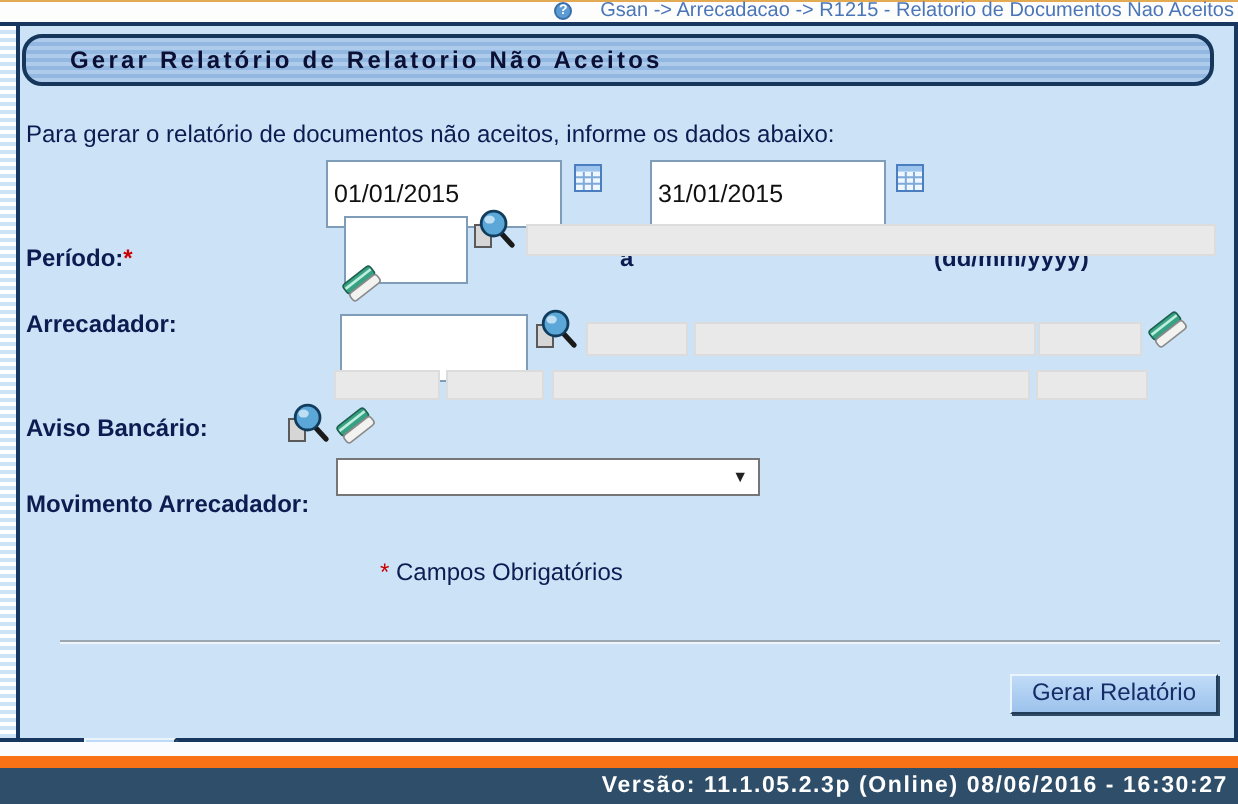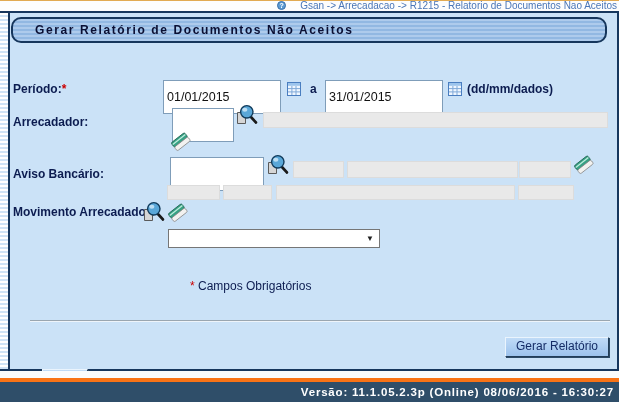--- a/index.html
+++ b/index.html
@@ -22,21 +22,21 @@
                background:repeating-linear-gradient(180deg,#ffffff 0 2px,#cfe3f6 2px 4px);
                border-right:2px solid #17375e; }
 
   .titlebox { position:absolute; left:11px; top:4px; width:596px; height:26px;
               border:2px solid #16365c; border-radius:10px;
               background:repeating-linear-gradient(180deg,#aecbec 0 2px,#92b8e2 2px 4px);
               color:#0a0f33; font-size:12px; font-weight:bold; letter-spacing:1.6px;
               line-height:22px; padding-left:22px; }
 
   .txt { position:absolute; font-size:12px; color:#0c1c50; white-space:nowrap; }
-  .lbl { position:absolute; font-size:12px; font-weight:bold; color:#0c1c50; white-space:nowrap; }
+  .lbl { position:absolute; font-size:12px; font-weight:bold; color:#0c1c50; white-space:nowrap;margin-top:40px; }
   .red { color:#cc0000; }
 
   .inp { position:absolute; background:#fff; border:1px solid #7f9db9; font-family:"Liberation Sans",sans-serif;
          font-size:12.5px; color:#111; padding:16px 3px; }
   .ro  { position:absolute; background:#e9e9e9; border:1px solid #dcdcdc; }
 
   .ic  { position:absolute; line-height:0; cursor:pointer; }
 
   .sel { position:absolute; left:168px; top:216px; width:212px; height:19px; background:#fff;
          border:1px solid #767676; cursor:pointer; }
@@ -50,39 +50,40 @@
          font-size:12px; color:#152c66; text-align:center; line-height:17px; cursor:pointer;
          background:linear-gradient(180deg,#c0dbf7 0%,#9cc2ec 100%);
          border:1px solid; border-color:#eaf4fd #223d58 #223d58 #eaf4fd;
          box-shadow:1px 1px 0 #2c4a66; }
   .btn-limpar { left:42px;  width:46px;margin-top:32px; }
   .btn-gerar  { left:505px; width:104px; }
 
   .gap { position:absolute; left:0; top:371px; width:619px; height:7px; background:#fafcfe; }
 
   .footer { position:absolute; left:0; top:378px; width:619px; height:24px; background:#2f4e69;
-            border-top:4px solid #f97316; display:flex; align-items:center; justify-content:flex-end;
+            border-top:6px solid #f97316; display:flex; align-items:center; justify-content:flex-end;
             padding-right:5px; }
   .ver { color:#ffffff; font-size:11.5px; font-weight:bold; letter-spacing:0.8px; white-space:nowrap; }
 </style>
 </head>
 <body>
 
 <div class="app">
 
   <div class="topbar">
     <span class="help-ic">?</span>
     <span class="crumb">Gsan -&gt; Arrecadacao -&gt; R1215 - Relatorio de Documentos Nao Aceitos</span>
   </div>
 
   <div class="main">
     <div class="leftstrip"></div>
 
-    <div class="titlebox">Gerar Relatório de Documentos Não Aceitos</div>
+    <div class="titlebox">Gerar Relatório de Relatorio Não Aceitos</div>
 
+    <div class="txt" style="left:13px; top:47px;">Para gerar o relatório de documentos não aceitos, informe os dados abaixo:</div>
 
     <div class="lbl" style="left:13px; top:69px;">
       <span>Período:</span><span class="red">*</span>
     </div>
     <input class="inp" style="left: 163px; top: 67px; width: 118px; height: 19px;" value="01/01/2015">
     <span class="ic" style="left:287px; top:69px;">
       <svg width="14" height="14" viewBox="0 0 14 14">
         <rect x="0.5" y="0.5" width="13" height="13" fill="#eef6ff" stroke="#4a7ec0"></rect>
         <rect x="1" y="1" width="12" height="2.8" fill="#9cc4ec"></rect>
         <path d="M1 6.6 H13 M1 9.9 H13 M4.9 4 V13 M9 4 V13" stroke="#7fa9d8" stroke-width="1" fill="none"></path>
@@ -90,21 +91,21 @@
     </span>
     <div class="lbl" style="left:310px; top:69px;">a</div>
     <input class="inp" style="left: 325px; top: 67px; width: 118px; height: 19px;" value="31/01/2015">
     <span class="ic" style="left:448px; top:69px;">
       <svg width="14" height="14" viewBox="0 0 14 14">
         <rect x="0.5" y="0.5" width="13" height="13" fill="#eef6ff" stroke="#4a7ec0"></rect>
         <rect x="1" y="1" width="12" height="2.8" fill="#9cc4ec"></rect>
         <path d="M1 6.6 H13 M1 9.9 H13 M4.9 4 V13 M9 4 V13" stroke="#7fa9d8" stroke-width="1" fill="none"></path>
       </svg>
     </span>
-    <div class="lbl" style="left:467px; top:69px;">(dd/mm/dados)</div>
+    <div class="lbl" style="left:467px; top:69px;">(dd/mm/yyyy)</div>
 
     <div class="lbl" style="left:13px; top:102px;">Arrecadador:</div>
     <input class="inp" style="left: 172px; top: 95px; width: 62px; height: 22px;" value="">
     <span class="ic" style="left:235px; top:91px;">
       <svg width="23" height="23" viewBox="0 0 23 23">
         <path d="M2.5 8.5 H10.5 V19.5 H2.5 Z" fill="#d6d6d6" stroke="#5a5a5a" stroke-width="1"></path>
         <line x1="15.5" y1="12.5" x2="21" y2="18.5" stroke="#1a1a1a" stroke-width="2.6" stroke-linecap="round"></line>
         <circle cx="11.8" cy="7.8" r="6.2" fill="#5aa7d8" stroke="#123c5c" stroke-width="1.4"></circle>
         <ellipse cx="9.8" cy="5.8" rx="2.6" ry="2" fill="#cfe8f8" opacity="0.85"></ellipse>
       </svg>

